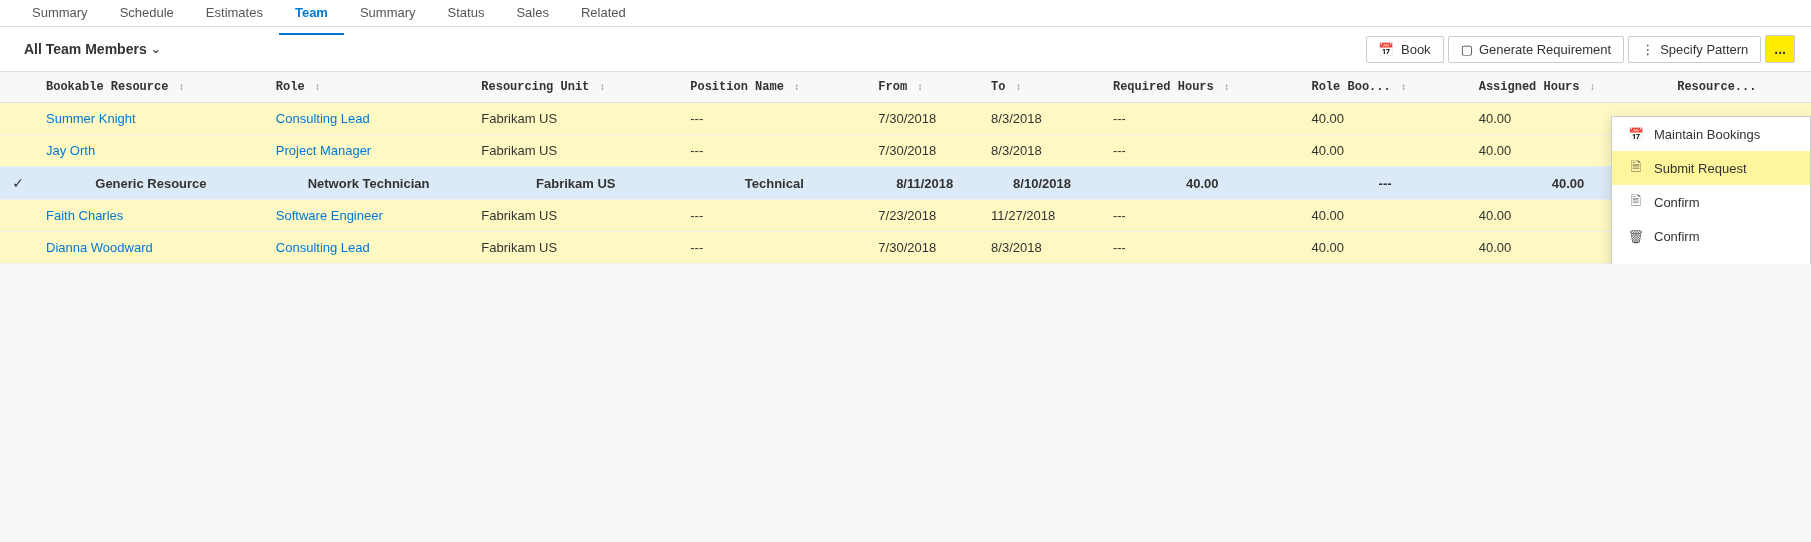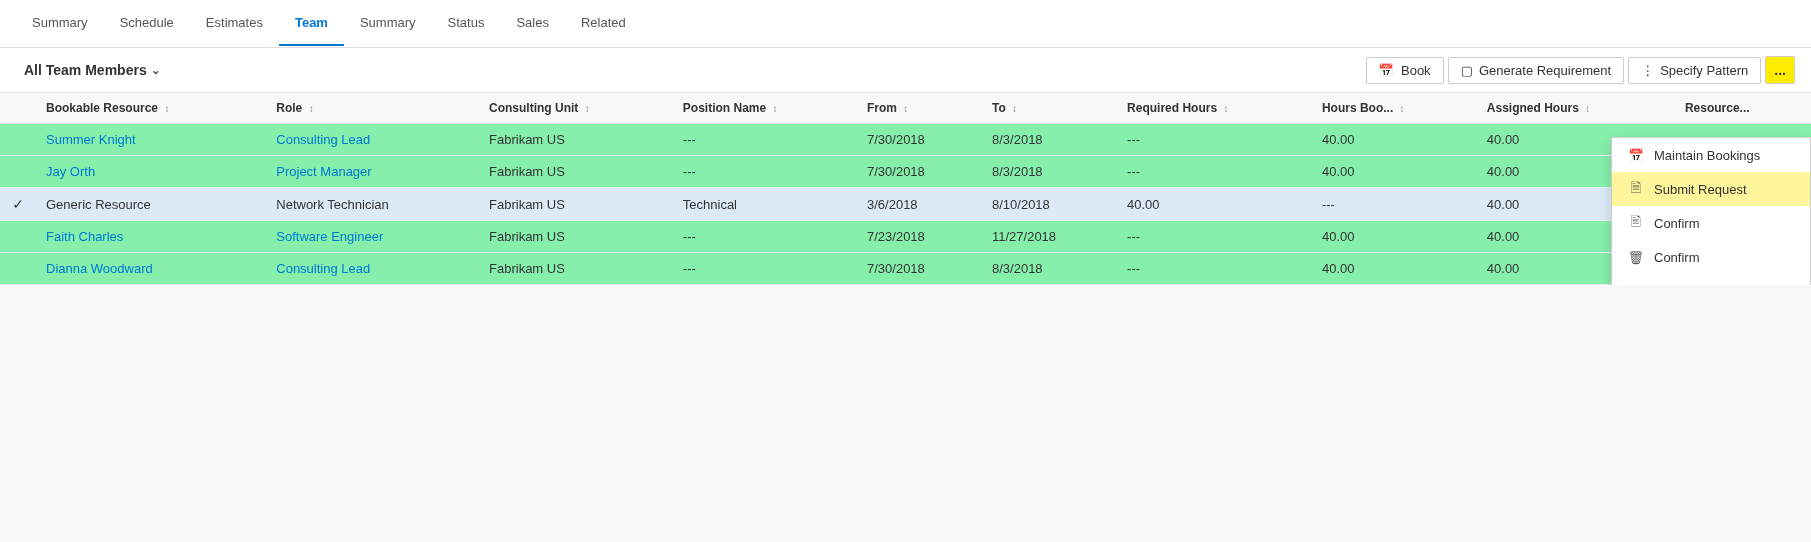--- a/index.html
+++ b/index.html
@@ -5,21 +5,21 @@
     * { box-sizing: border-box; margin: 0; padding: 0; }
     body { font-family: 'Segoe UI', Tahoma, Geneva, Verdana, sans-serif; font-size: 13px; background: #f8f8f8; color: #333; }
 
     
     .nav-tabs {
       display: flex;
       align-items: center;
       background: #fff;
       border-bottom: 1px solid #ddd;
       padding: 0 16px;
-      height: 48px;
+      height: 27px;
     }
     .nav-tab {
       padding: 0 16px;
       height: 44px;
       display: flex;
       align-items: center;
       cursor: pointer;
       color: #555;
       font-size: 13px;
       border-bottom: 2px solid transparent;
@@ -107,45 +107,46 @@
     thead th {
       padding: 8px 10px;
       text-align: left;
       font-weight: 600;
       color: #333;
       font-size: 12px;
       white-space: nowrap;
       border-right: none;
       user-select: none;
       cursor: pointer;
+      font-family: Liberation Mono, monospace;
     }
     thead th .sort-icon {
       display: inline-block;
       font-size: 10px;
       color: #888;
       margin-left: 3px;
     }
     tbody tr {
       border-bottom: 1px solid #efefef;
-      background: #86efac;
+      background: #fef9c3;
     }
     tbody tr.selected-row {
       background: #dce9f7;
     }
     tbody td {
       padding: 8px 10px;
       font-size: 13px;
       white-space: nowrap;
       color: #333;
     }
     .link-cell {
       color: #0078d4;
       cursor: pointer;
     }
-    .bold-text { font-weight: 400; }
+    .bold-text { font-weight: 700; text-align: center; }
     .check-cell { width: 36px; text-align: center; }
     .checkmark { color: #333; font-size: 14px; }
 
     
     .context-menu {
       position: absolute;
       right: 0;
       top: 44px;
       background: #fff;
       border: 1px solid #ccc;
@@ -250,41 +251,41 @@
           <th class="check-col"></th>
           <th>
             <span>Bookable Resource</span>
             <span class="sort-icon">↕</span>
           </th>
           <th>
             <span>Role</span>
             <span class="sort-icon">↕</span>
           </th>
           <th>
-            <span>Consulting Unit</span>
+            <span>Resourcing Unit</span>
             <span class="sort-icon">↕</span>
           </th>
           <th>
             <span>Position Name</span>
             <span class="sort-icon">↕</span>
           </th>
           <th>
             <span>From</span>
             <span class="sort-icon">↕</span>
           </th>
           <th>
             <span>To</span>
             <span class="sort-icon">↕</span>
           </th>
           <th>
             <span>Required Hours</span>
             <span class="sort-icon">↕</span>
           </th>
           <th>
-            <span>Hours Boo...</span>
+            <span>Role Boo...</span>
             <span class="sort-icon">↕</span>
           </th>
           <th>
             <span>Assigned Hours</span>
             <span class="sort-icon">↕</span>
           </th>
           <th>
             <span>Resource...</span>
           </th>
         </tr>
@@ -322,21 +323,21 @@
     <td class="">---</td>
   </tr>
           <tr class="selected-row">
     <td class="check-cell">
       <span class="checkmark">✓</span>
     </td>
     <td class="bold-text">Generic Resource</td>
     <td class="bold-text">Network Technician</td>
     <td class="bold-text">Fabrikam US</td>
     <td class="bold-text">Technical</td>
-    <td class="bold-text">3/6/2018</td>
+    <td class="bold-text">8/11/2018</td>
     <td class="bold-text">8/10/2018</td>
     <td class="bold-text">40.00</td>
     <td class="bold-text">---</td>
     <td class="bold-text">40.00</td>
     <td class="bold-text">Point of S</td>
   </tr>
           <tr>
     <td class="check-cell">
       <span class="checkmark"></span>
     </td>

